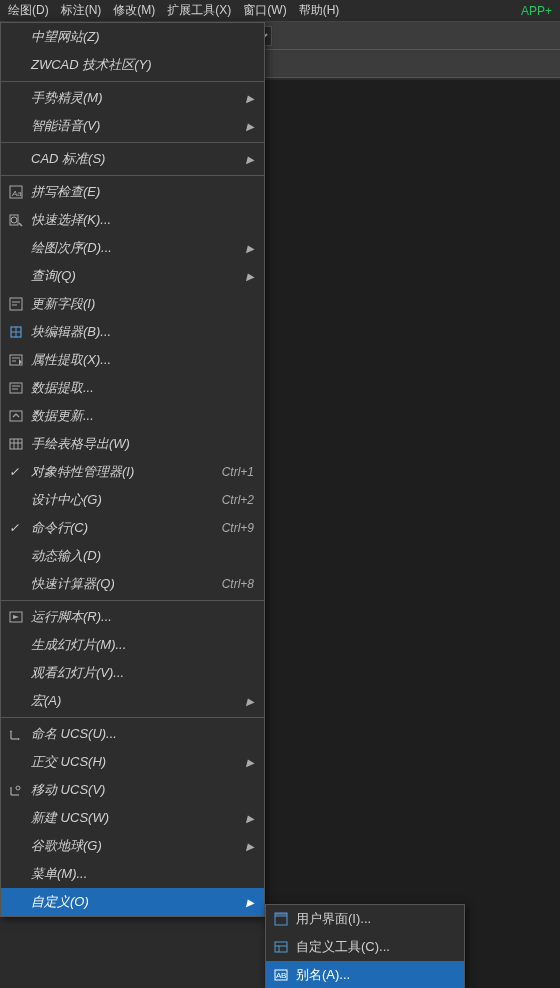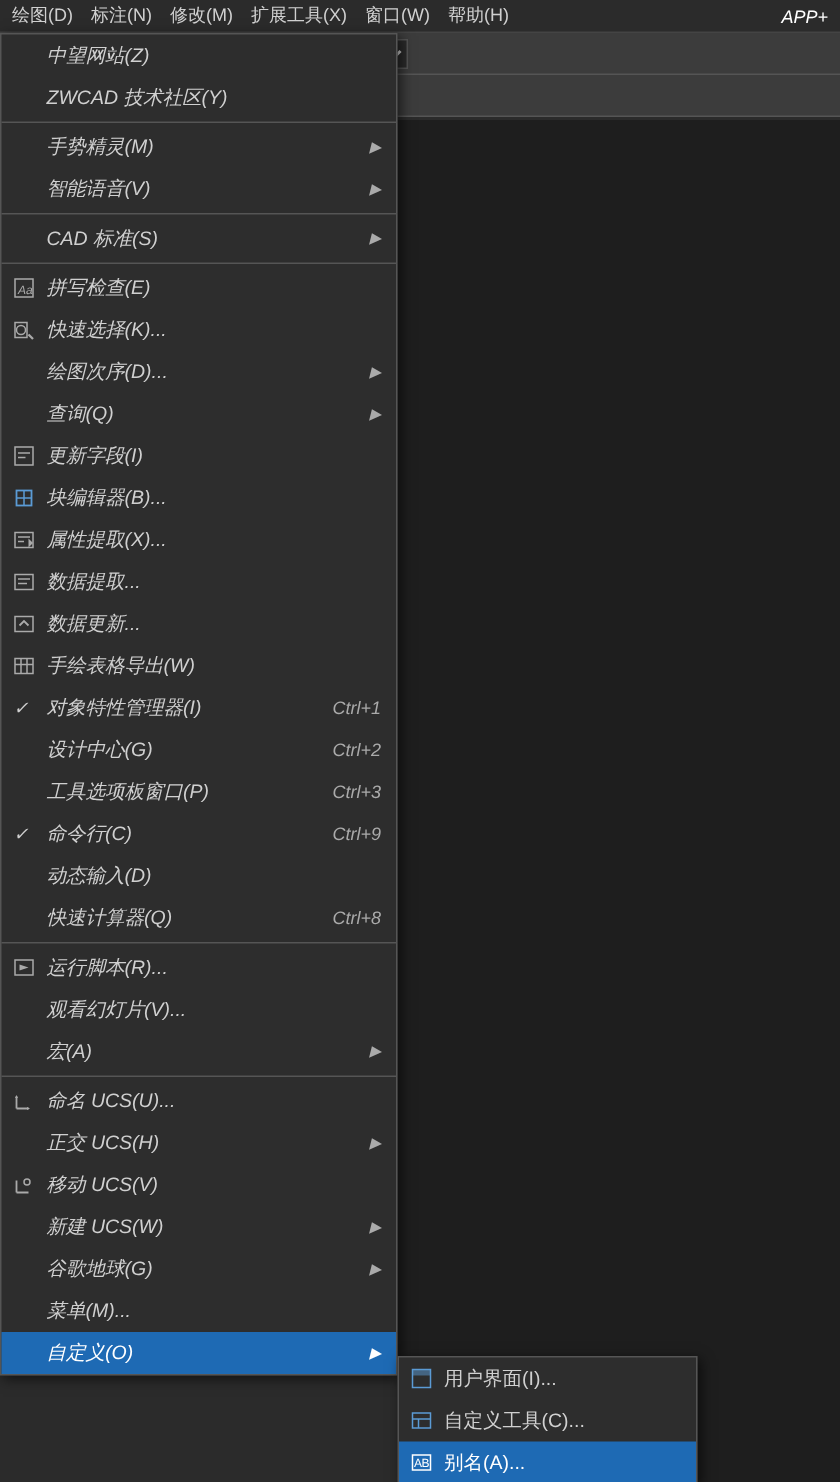--- a/index.html
+++ b/index.html
@@ -27,24 +27,23 @@
     .menu-bar-item {
       padding: 2px 6px;
       cursor: pointer;
       white-space: nowrap;
       color: #d0d0d0;
       font-size: 12px;
     }
     .menu-bar-spacer { flex: 1; }
     .app-plus {
       padding: 2px 6px;
-      color: #ffffff;
+      color: #22c55e;
       font-size: 12px;
       cursor: pointer;
-      font-style: italic;
     }
 
     
     .toolbar-row {
       display: flex;
       align-items: center;
       height: 28px;
       background: #3c3c3c;
       border-bottom: 1px solid #555;
       padding: 0 4px;
@@ -361,24 +360,20 @@
       <span class="check-mark checkmark-green">✓</span>
       <span>对象特性管理器(I)</span>
       <span class="shortcut">Ctrl+1</span>
     </div>
 
     <div class="menu-item">
       <span>设计中心(G)</span>
       <span class="shortcut">Ctrl+2</span>
     </div>
 
-    <div class="menu-item">
-      <span>工具选项板窗口(P)</span>
-      <span class="shortcut">Ctrl+3</span>
-    </div>
 
     <div class="menu-item">
       <span class="check-mark checkmark-green">✓</span>
       <span>命令行(C)</span>
       <span class="shortcut">Ctrl+9</span>
     </div>
 
     <div class="menu-item">
       <span>动态输入(D)</span>
     </div>
@@ -394,20 +389,23 @@
       <span class="left-icon">
         <svg width="14" height="14" viewBox="0 0 14 14">
           <rect x="1" y="2" width="12" height="10" fill="none" stroke="#aaa" stroke-width="1"></rect>
           <polygon points="4,5 10,7 4,9" fill="#aaa"></polygon>
         </svg>
       </span>
       <span>运行脚本(R)...</span>
     </div>
 
 
+    <div class="menu-item">
+      <span>生成幻灯片(M)...</span>
+    </div>
 
     <div class="menu-item">
       <span>观看幻灯片(V)...</span>
     </div>
 
     <div class="menu-item">
       <span>宏(A)</span>
       <span class="arrow">▶</span>
     </div>
     <div class="menu-separator"></div>

